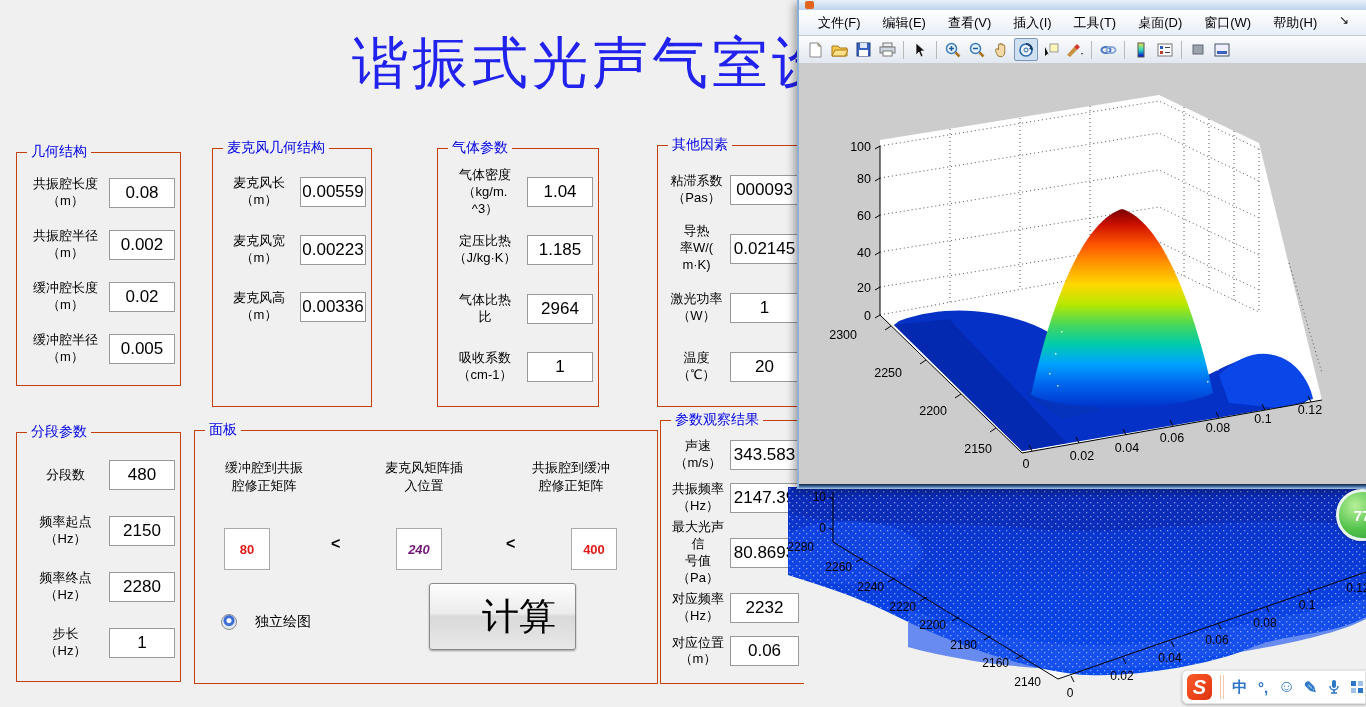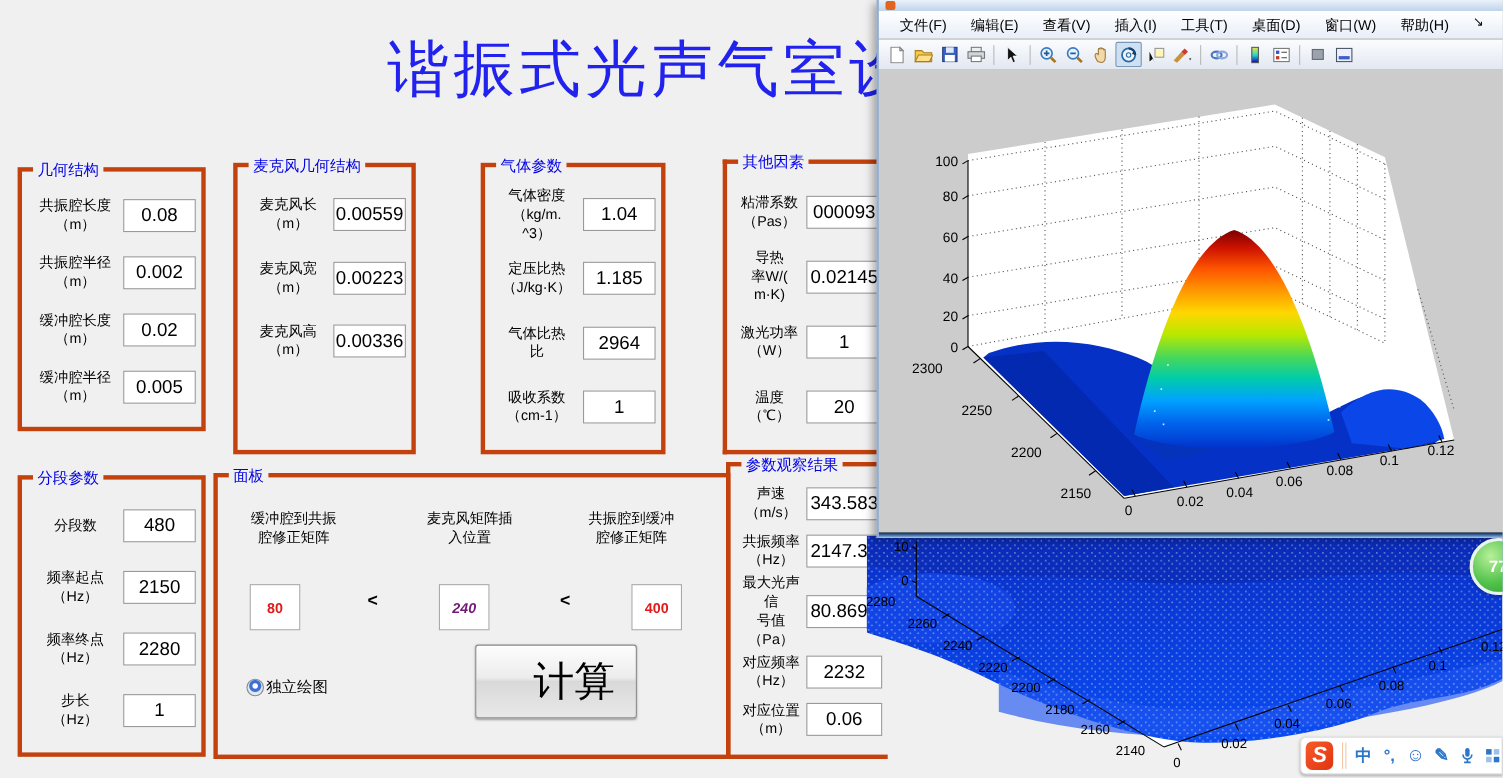--- a/index.html
+++ b/index.html
@@ -1,37 +1,37 @@
 <!DOCTYPE html>
 <html><head>
 <meta charset="utf-8">
 <style>
   html,body{margin:0;padding:0;}
   body{width:1366px;height:707px;position:relative;overflow:hidden;background:#f0f0f0;
        font-family:"Liberation Sans",sans-serif;color:#000;}
   
   .main-title{position:absolute;left:352px;top:26px;font-family:Liberation Serif, serif;
       font-size:56px;color:#2222ee;letter-spacing:4px;white-space:nowrap;z-index:1;}
-  .grp{position:absolute;border:4px solid #c2410c;z-index:1;}
+  .grp{position:absolute;border:1px solid #c2410c;z-index:1;}
   .gtitle{position:absolute;top:-10px;left:10px;background:#f0f0f0;color:#0000e6;
       font-size:14px;padding:0 4px;white-space:nowrap;}
   .rows{display:flex;flex-direction:column;height:100%;box-sizing:border-box;padding:14px 5px 10px 5px;}
   .prow{flex:1;display:flex;align-items:center;}
   .plabel{flex:1;text-align:center;font-size:13px;white-space:pre-line;line-height:1.3;}
   .efield{width:64px;height:28px;background:#fff;border:1px solid #999;display:flex;
       align-items:center;justify-content:center;font-size:17px;overflow:hidden;flex:none;}
   .efield.wide{width:67px;}
   
   .pan-label{position:absolute;width:120px;text-align:center;font-size:13px;white-space:pre-line;line-height:1.4;}
   .pan-field{position:absolute;width:44px;height:40px;background:#fff;border:1px solid #aaa;
       display:flex;align-items:center;justify-content:center;font-size:13px;font-weight:bold;}
   .red{color:#e21a1a;}
   .navy{color:#701a75;font-style:italic;}
   .lt{position:absolute;font-size:16px;font-weight:bold;}
-  .radio-row{position:absolute;display:flex;align-items:center;gap:2px;}
+  .radio-row{position:absolute;display:flex;align-items:center;gap:18px;}
   .radio-dot{width:14px;height:14px;border-radius:50%;border:1px solid #8a8a8a;
       background:radial-gradient(circle at 50% 40%,#fff 0 2px,#3f6fd6 3px 5px,#dfe8f5 6px);}
   .radio-lbl{font-size:14px;}
   .calc-btn{position:absolute;width:147px;height:67px;border:1px solid #8a8a8a;border-radius:3px;
       background:linear-gradient(#fdfdfd,#ececec 45%,#d9d9d9 50%,#e8e8e8);
       box-shadow:0 1px 2px rgba(0,0,0,.35),inset 0 1px 0 #fff;
       font-family:"DejaVu Serif",serif;font-size:37px;display:flex;align-items:center;justify-content:center;}
   
   .figwin{position:absolute;left:797px;top:0;width:572px;height:489px;z-index:5;
       background:#cccccc;border-left:2px solid #8fb0d6;box-shadow:-3px 3px 8px rgba(0,0,0,.35);}

